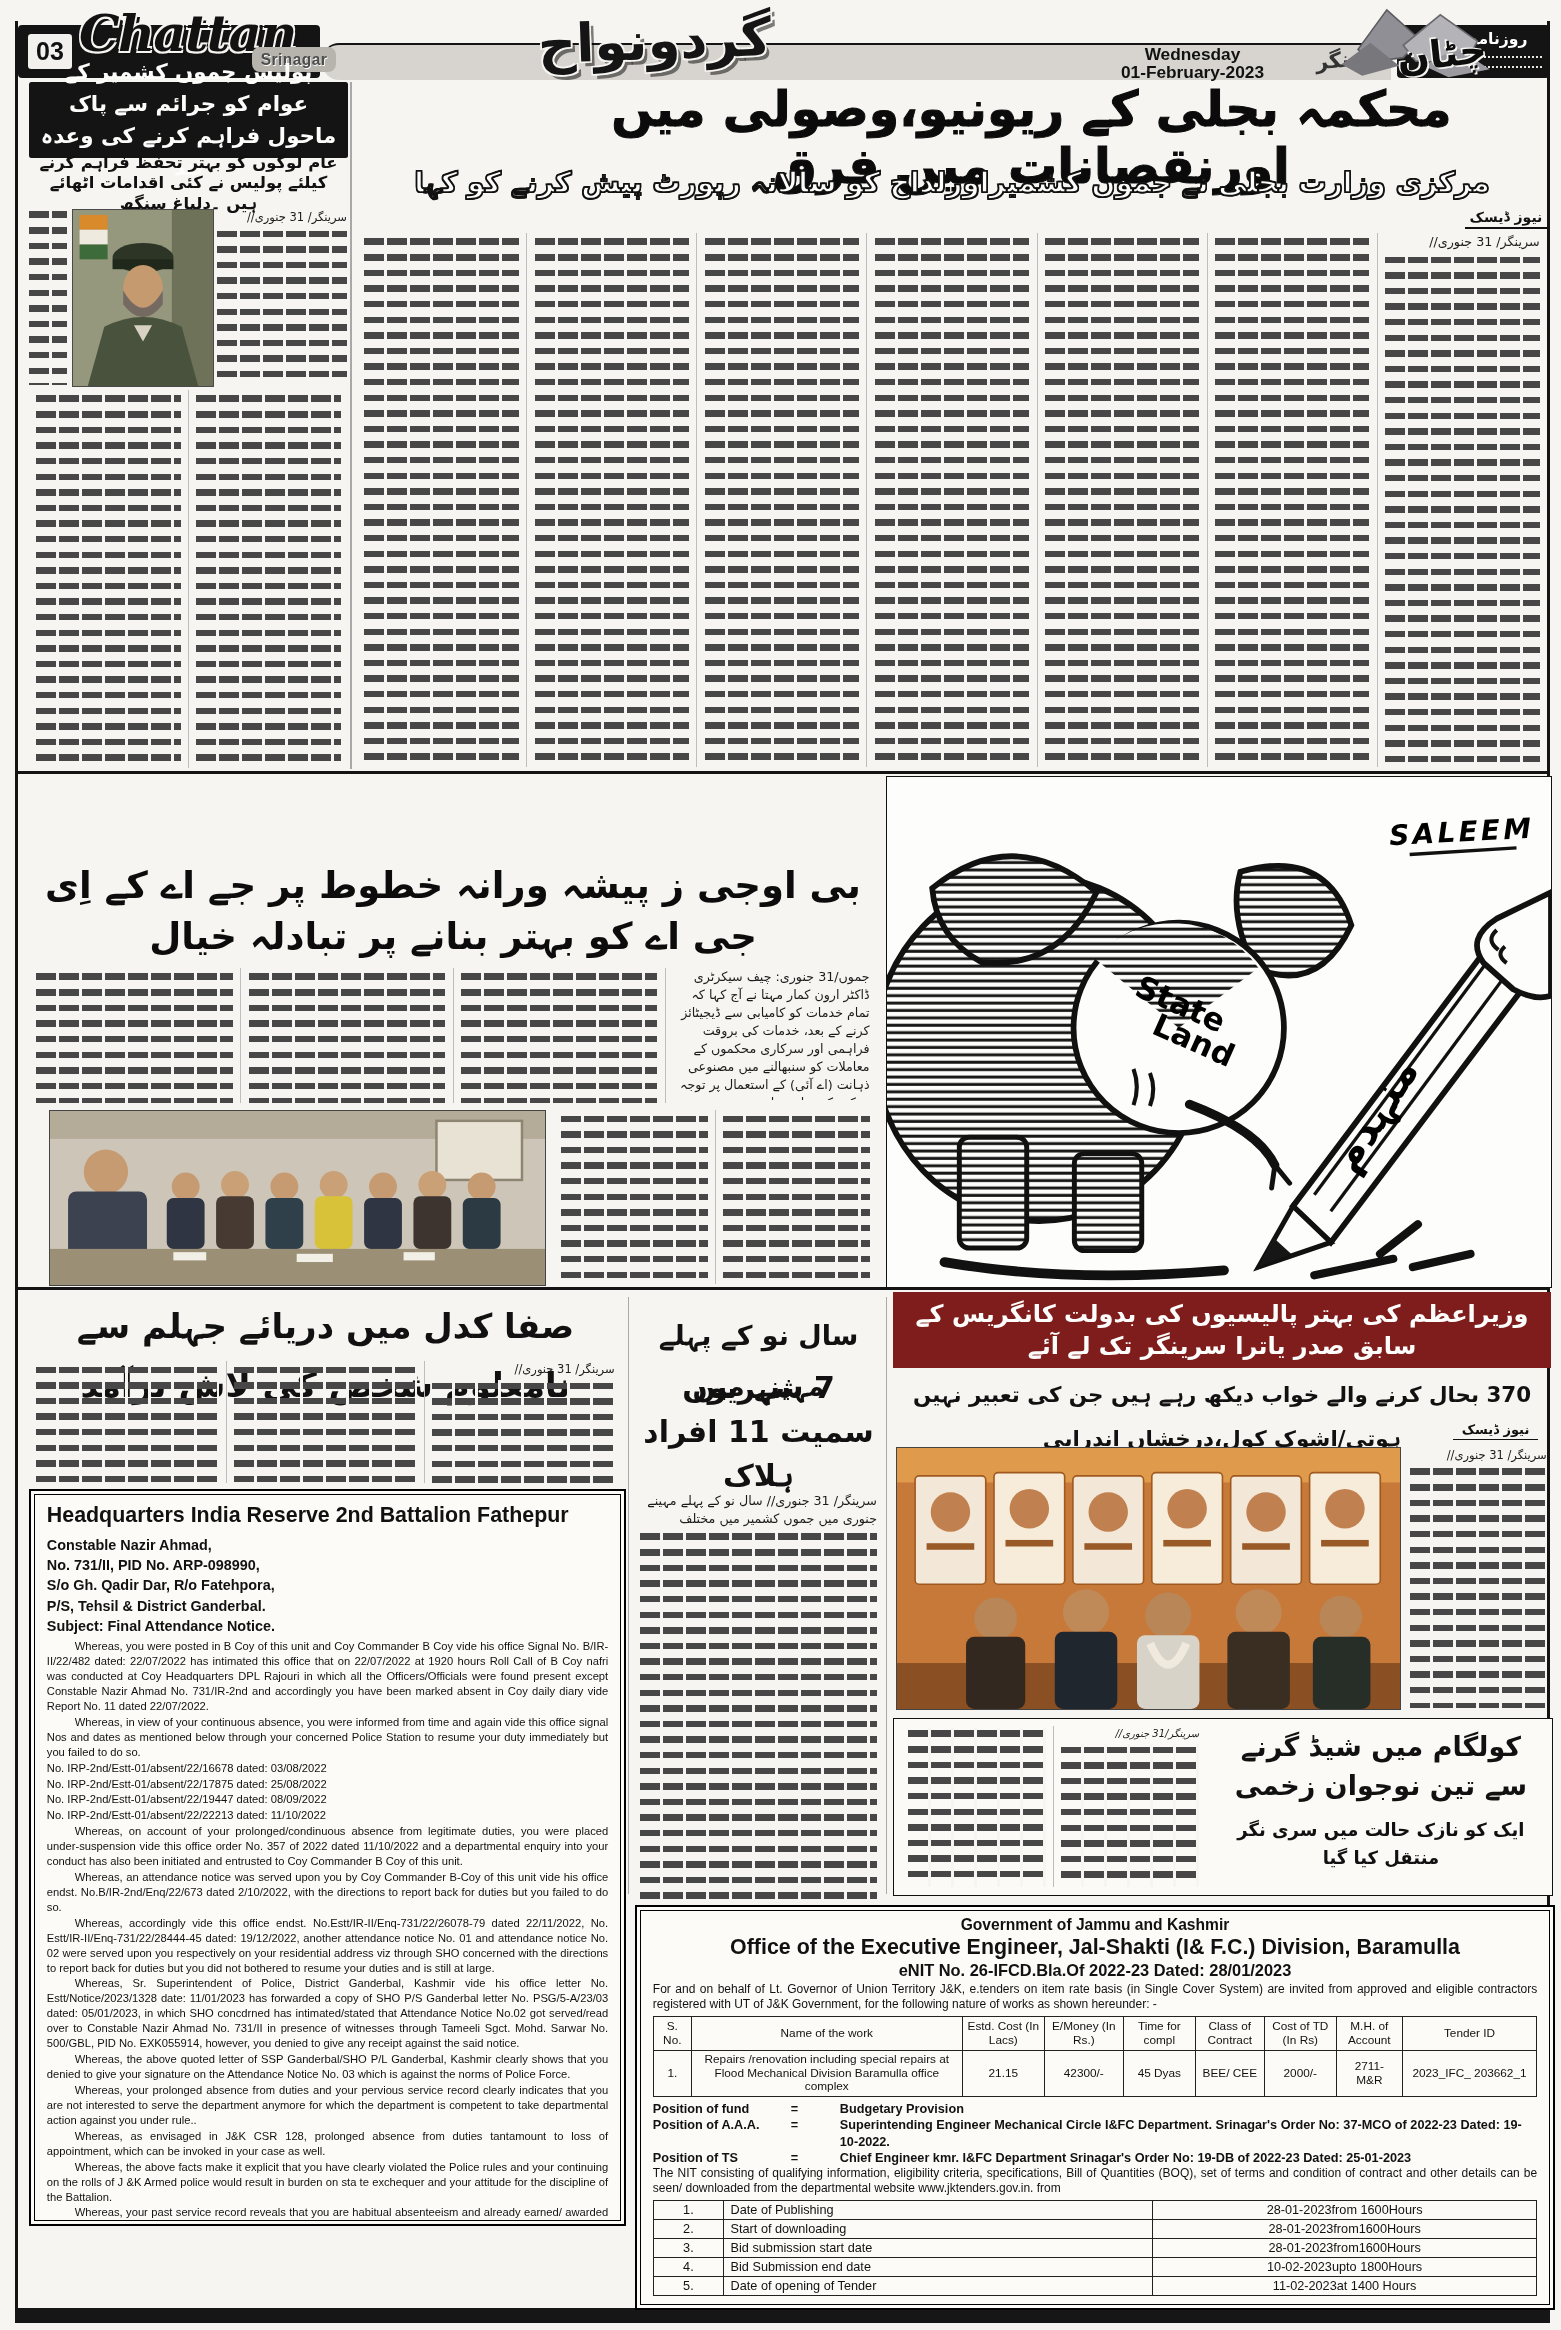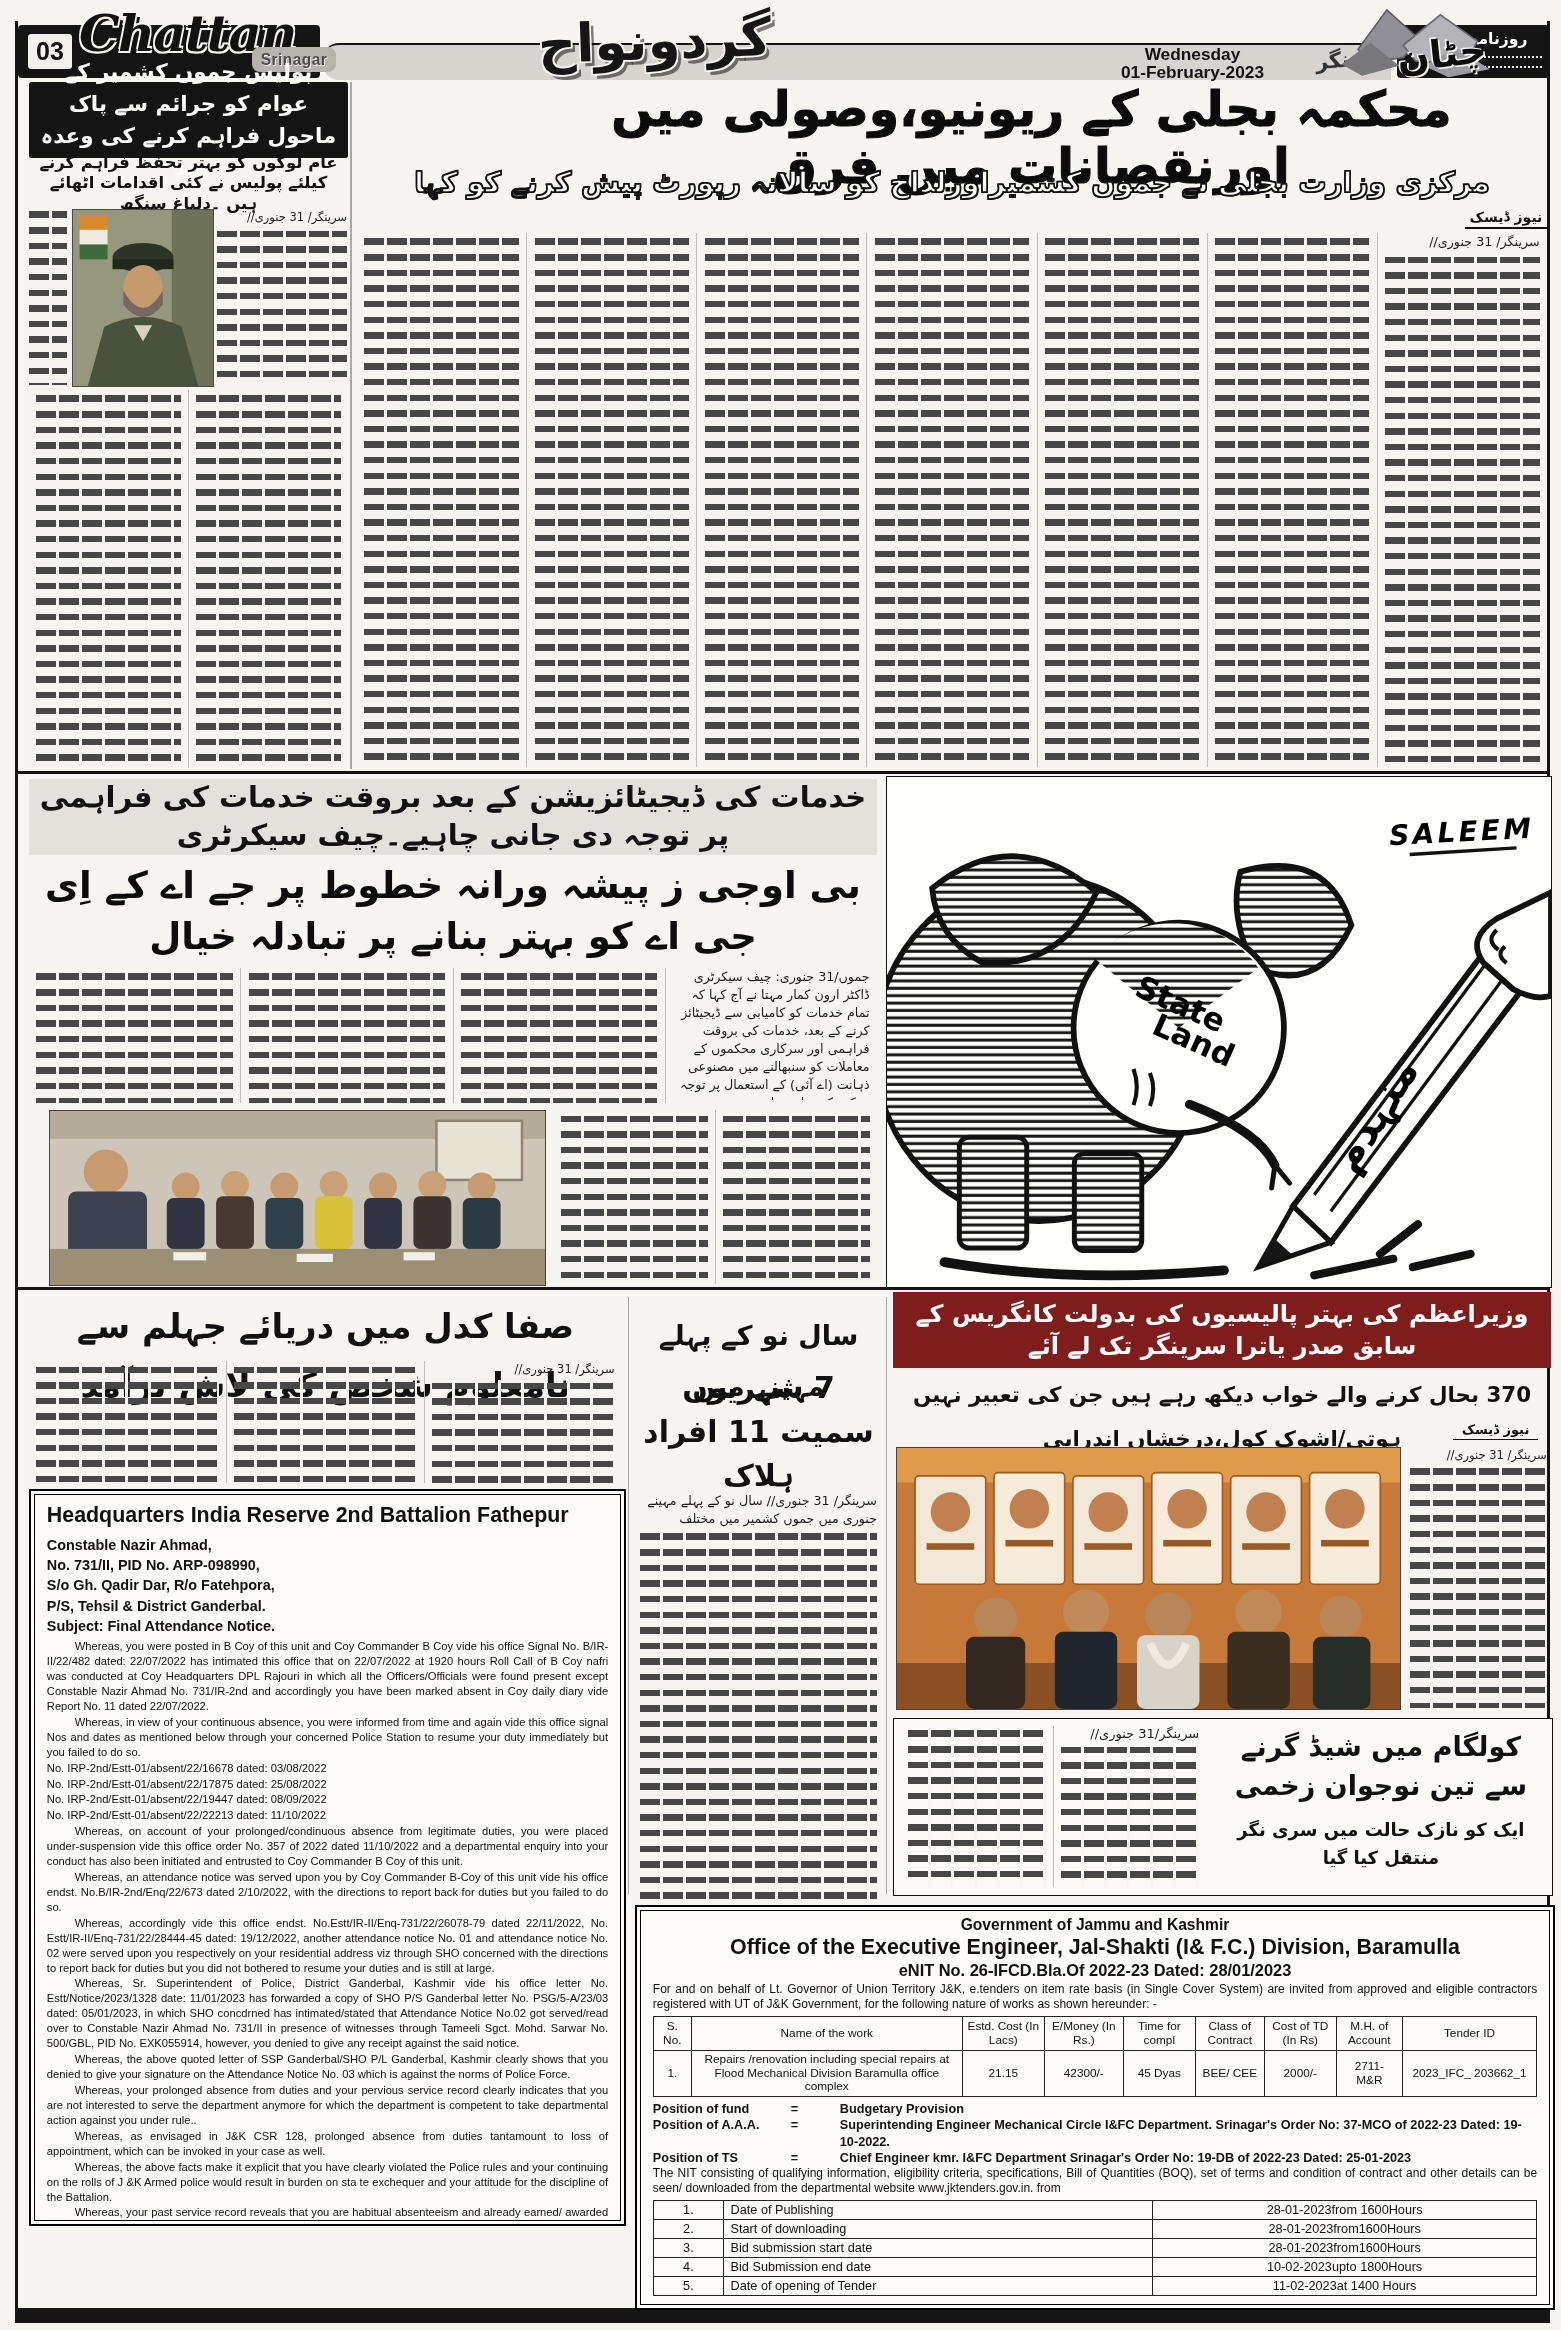--- a/index.html
+++ b/index.html
@@ -240,21 +240,20 @@
     <div class="col">
         <div class="fill greek"></div>
       </div>
     <div class="col">
         <div class="fill greek"></div>
       </div>
   </div>
 
   <div class="abs rule-mid"></div>
 
-  <div class="abs digi-kicker rtl center">خدمات کی ڈیجیٹائزیشن کے بعد بروقت خدمات کی فراہمی پر توجہ دی جانی چاہیے۔چیف سیکرٹری</div>
   <div class="abs digi-hl">بی اوجی ز پیشہ ورانہ خطوط پر جے اے کے اِی جی اے کو بہتر بنانے پر تبادلہ خیال</div>
   <div class="abs digi-body cols">
     <div class="col">
       <div class="opening" style="max-height:132px;">جموں/31 جنوری: چیف سیکرٹری ڈاکٹر ارون کمار مہتا نے آج کہا کہ تمام خدمات کو کامیابی سے ڈیجیٹائز کرنے کے بعد، خدمات کی بروقت فراہمی اور سرکاری محکموں کے معاملات کو سنبھالنے میں مصنوعی ذہانت (اے آئی) کے استعمال پر توجہ مرکوز کی جانی چاہیے۔</div>
     </div>
     <div class="col">
         <div class="fill greek"></div>
       </div>
     <div class="col">
         <div class="fill greek"></div>
@@ -444,21 +443,21 @@
   <div class="abs yatra-body">
     <div class="opening" style="font-size:11.5px;line-height:16.4px;max-height:49px;">سرینگر/ 31 جنوری//</div>
     <div class="fill greek"></div>
   </div>
 
   <div class="abs kulgam">
     <div class="kulgam-hl">کولگام میں شیڈ گرنے سے تین نوجوان زخمی</div>
     <div class="kulgam-sub">ایک کو نازک حالت میں سری نگر منتقل کیا گیا</div>
     <div class="kulgam-cols cols">
       <div class="col">
-        <div class="opening" style="font-size:13px;line-height:15.6px;max-height:31px;">سرینگر/31 جنوری//</div>
+        <div class="opening" style="font-size:10px;line-height:15.6px;max-height:31px;font-style:italic;">سرینگر/31 جنوری//</div>
         <div class="fill greek"></div>
       </div>
       <div class="col">
           <div class="fill greek"></div>
         </div>
     </div>
   </div>
 
   <div class="abs tender">
     <div class="tender-inner">

